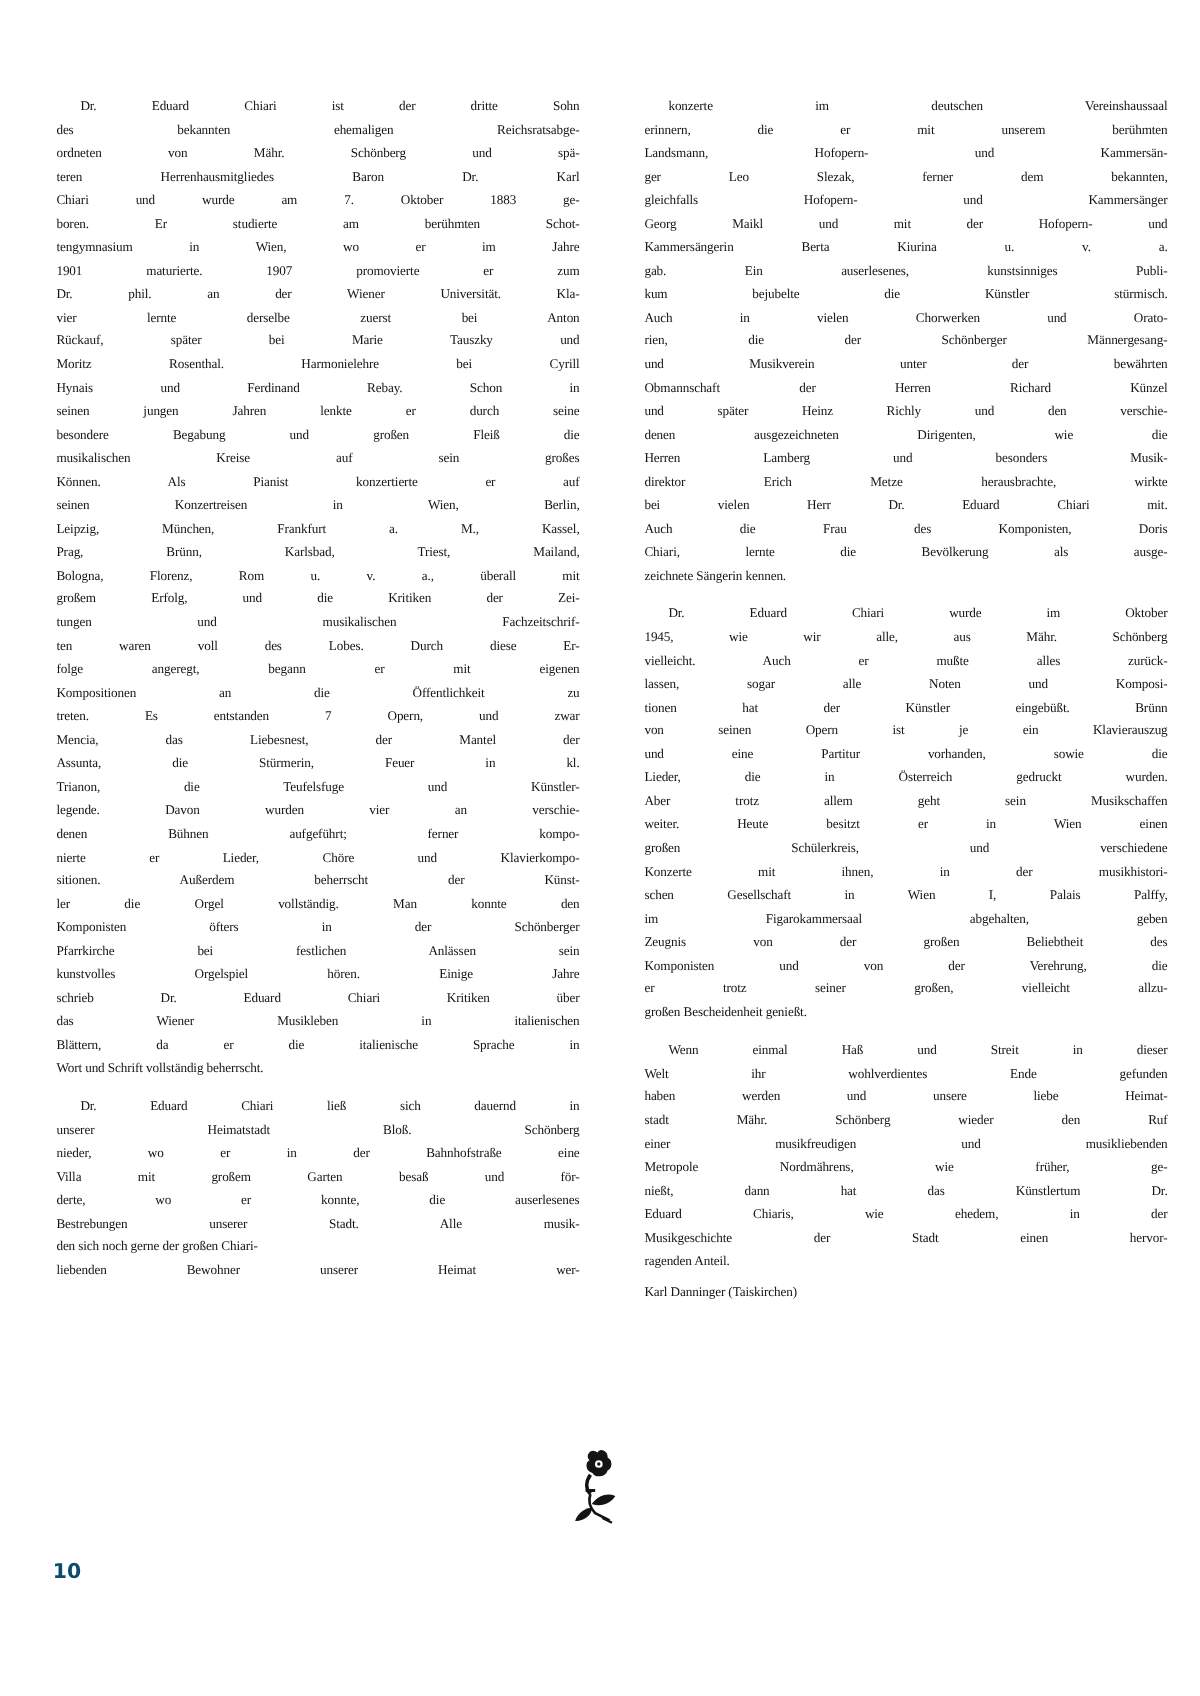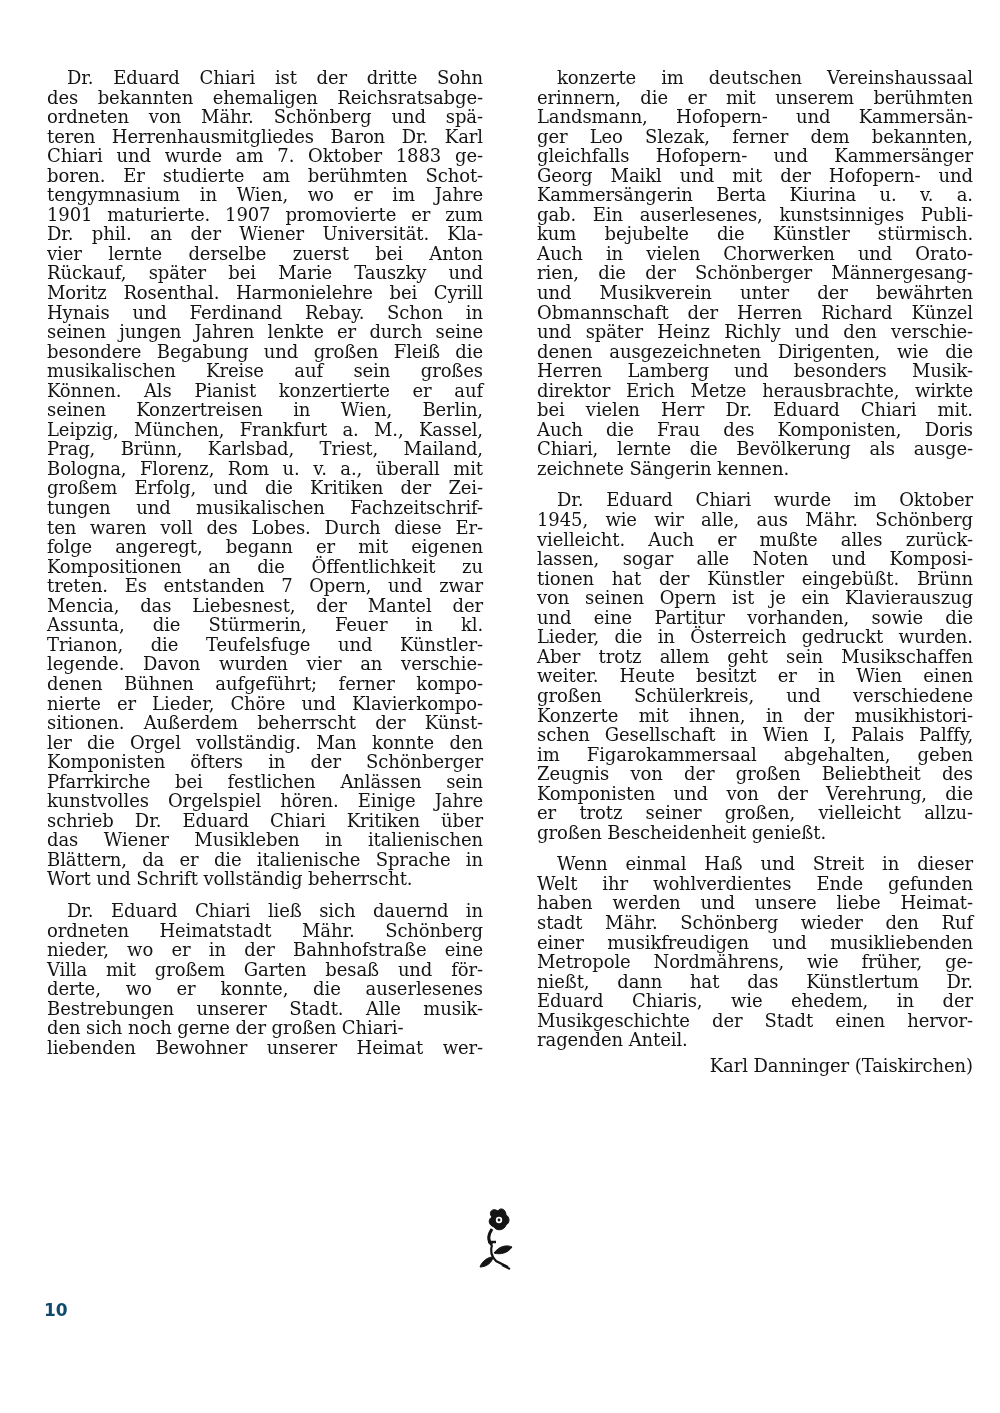--- a/index.html
+++ b/index.html
@@ -2,36 +2,37 @@
 <html><head>
 <meta charset="utf-8">
 <style>
   html, body { margin: 0; padding: 0; background: #ffffff; }
   body {
     width: 1000px; height: 1413px; position: relative; overflow: hidden;
     font-family: "DejaVu Serif", "Liberation Serif", serif;
     color: #141414;
   }
   .col {
-    position: absolute; top: 68px; width: 436px;
-    font-size: 18px; line-height: 19.55px;
+    position: absolute; top: 80px; width: 436px;
+    font-size: 11px; line-height: 19.55px;
     letter-spacing: -0.1px;
+    font-family: Liberation Serif, serif;
   }
   .col.left  { left: 47px; }
   .col.right { left: 511px; margin-left: 26px; }
   .line {
     display: block; white-space: nowrap;
     text-align: justify; text-align-last: justify;
     height: 19.55px; overflow: visible;
   }
   .line.last { text-align-last: left; }
   .line.indent { padding-left: 20px; }
   .para-gap { display: block; height: 12px; }
   .signature {
-    display: block; text-align: right; margin-top: 6px;
+    display: block; margin-top: 6px;
     white-space: nowrap;
   }
   .page-number {
     position: absolute; left: 44px; top: 1300px;
     font-family: "DejaVu Sans", "Liberation Sans", sans-serif;
     font-weight: bold; font-size: 17px; color: #0c4a6e;
   }
   .ornament {
     position: absolute; left: 478px; top: 1205px; width: 44px; height: 66px;
   }
@@ -80,21 +81,21 @@
       <span class="line">Pfarrkirche bei festlichen Anlässen sein</span>
       <span class="line">kunstvolles Orgelspiel hören. Einige Jahre</span>
       <span class="line">schrieb Dr. Eduard Chiari Kritiken über</span>
       <span class="line">das Wiener Musikleben in italienischen</span>
       <span class="line">Blättern, da er die italienische Sprache in</span>
       <span class="line last">Wort und Schrift vollständig beherrscht.</span>
     </div>
     <span class="para-gap"></span>
     <div>
       <span class="line indent">Dr. Eduard Chiari ließ sich dauernd in</span>
-      <span class="line">ordneten Heimatstadt Mähr. Schönberg</span>
+      <span class="line">unserer Heimatstadt Bloß. Schönberg</span>
       <span class="line">nieder, wo er in der Bahnhofstraße eine</span>
       <span class="line">Villa mit großem Garten besaß und för-</span>
       <span class="line">derte, wo er konnte, die auserlesenes</span>
       <span class="line">Bestrebungen unserer Stadt. Alle musik-</span>
       <span class="line last">den sich noch gerne der großen Chiari-</span>
       <span class="line">liebenden Bewohner unserer Heimat wer-</span>
     </div>
   </div>
 <div class="col right" id="col-right">
     <div>

